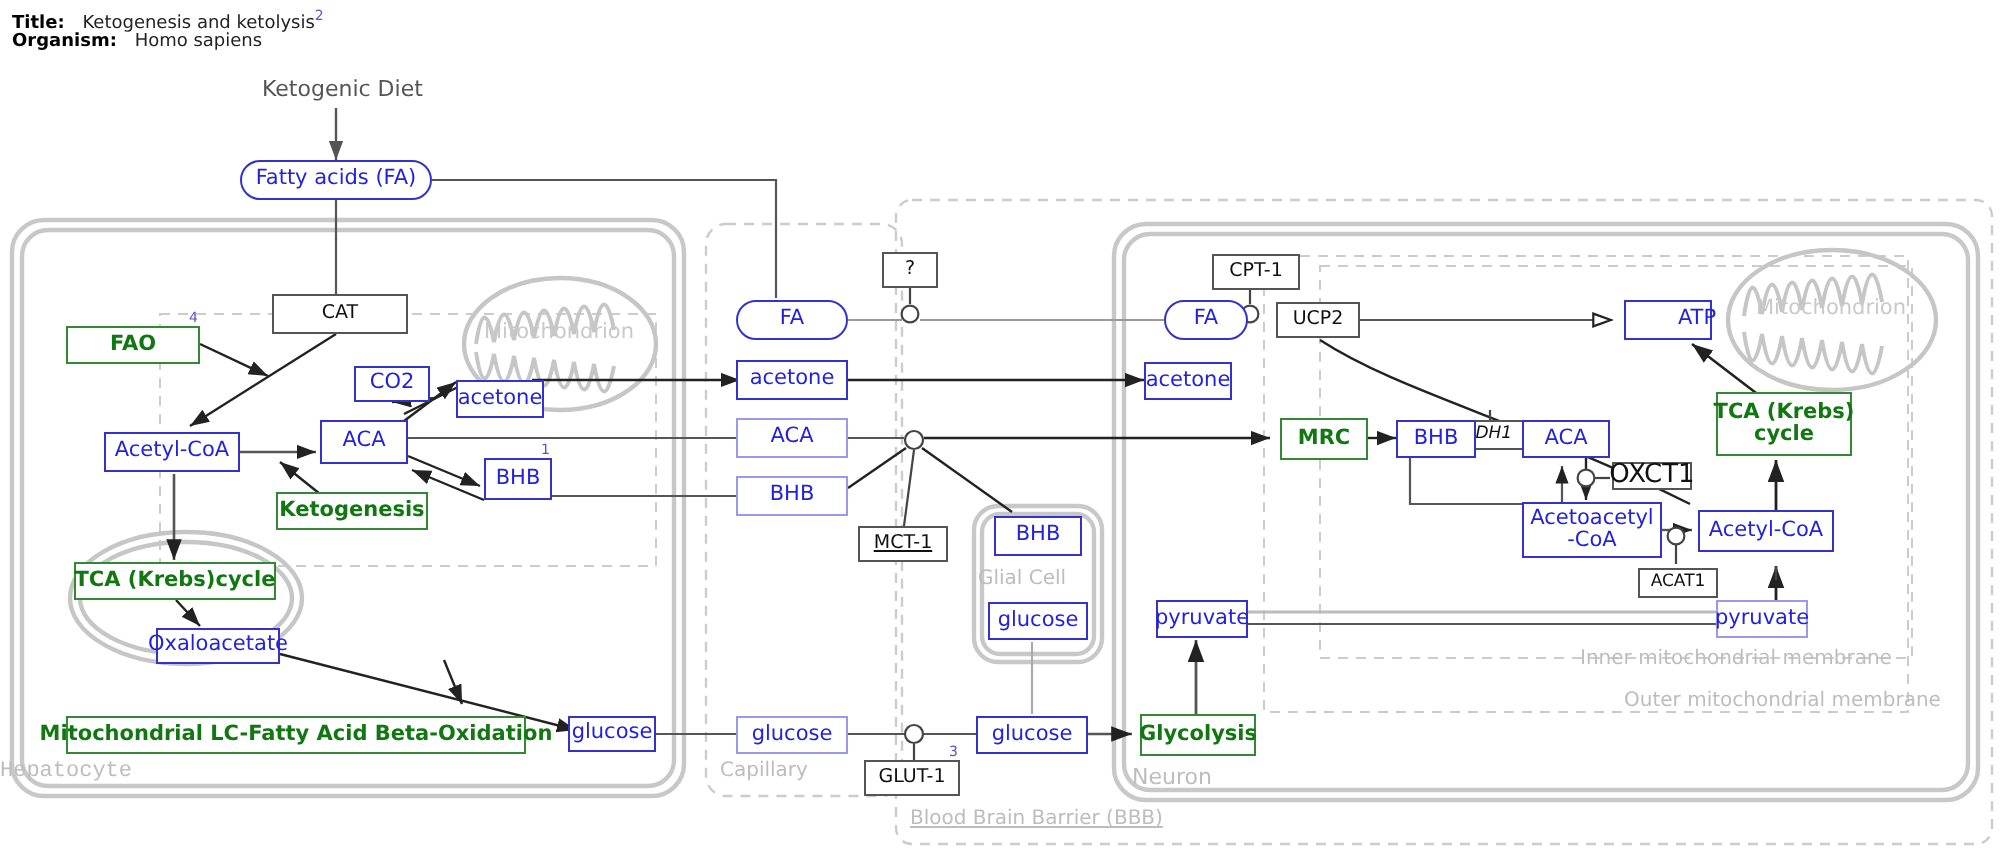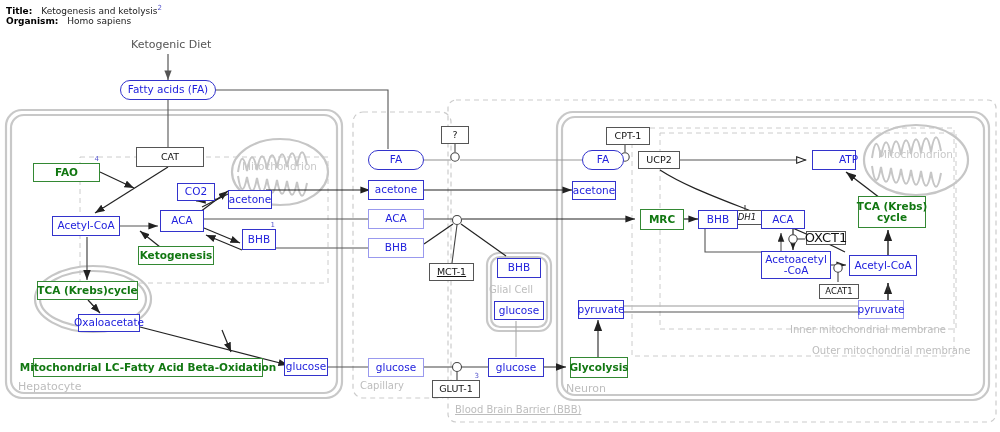--- a/index.html
+++ b/index.html
@@ -200,21 +200,21 @@
     <line x1="888" y1="301" x2="888" y2="283" stroke="#222" stroke-width="1.4" marker-end="url(#ah)"></line>
 
     <line x1="623" y1="306" x2="880" y2="306" stroke="#bbb" stroke-width="1.6"></line>
     <line x1="623" y1="312" x2="880" y2="312" stroke="#555" stroke-width="1.1"></line>
 
     <line x1="598" y1="357" x2="598" y2="320" stroke="#555" stroke-width="1.4" marker-end="url(#ah)"></line>
 
     <line x1="888" y1="283" x2="888" y2="290" stroke="#444" stroke-width="1.1"></line>
   </svg>
 
-  <div class="complabel big" style="left:18px; top:380px;">Hepatocyte</div>
+  <div class="complabel big" style="left:0; top:380px;font-family:Liberation Mono, monospace;">Hepatocyte</div>
   <div class="complabel" style="left:360px; top:380px;">Capillary</div>
   <div class="complabel" style="left:489px; top:284px;">Glial Cell</div>
   <div class="complabel" style="left:455px; top:404px;text-decoration:underline;">Blood Brain Barrier (BBB)</div>
   <div class="complabel big" style="left:566px; top:382px;">Neuron</div>
   <div class="complabel" style="left:790px; top:324px;">Inner mitochondrial membrane</div>
   <div class="complabel" style="left:812px; top:345px;">Outer mitochondrial membrane</div>
   <div class="mitolabel" style="left:242px; top:160px;">Mitochondrion</div>
   <div class="mitolabel" style="left:878px; top:148px;">Mitochondrion</div>
 
   <div style="position:absolute; left:131px; top:38px; color:#555; font-size:11px;">Ketogenic Diet</div>

